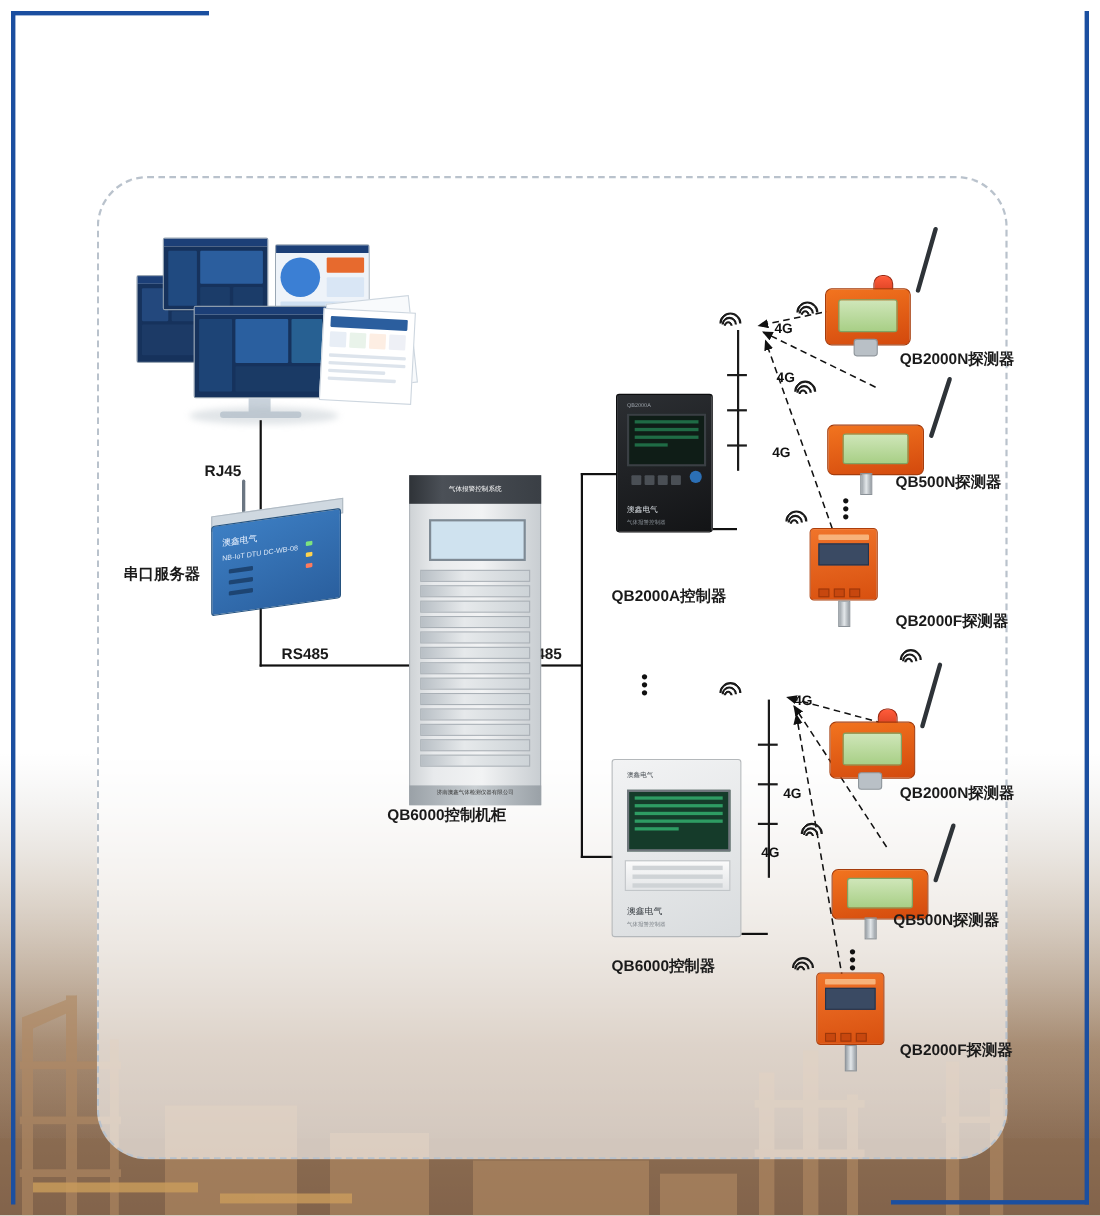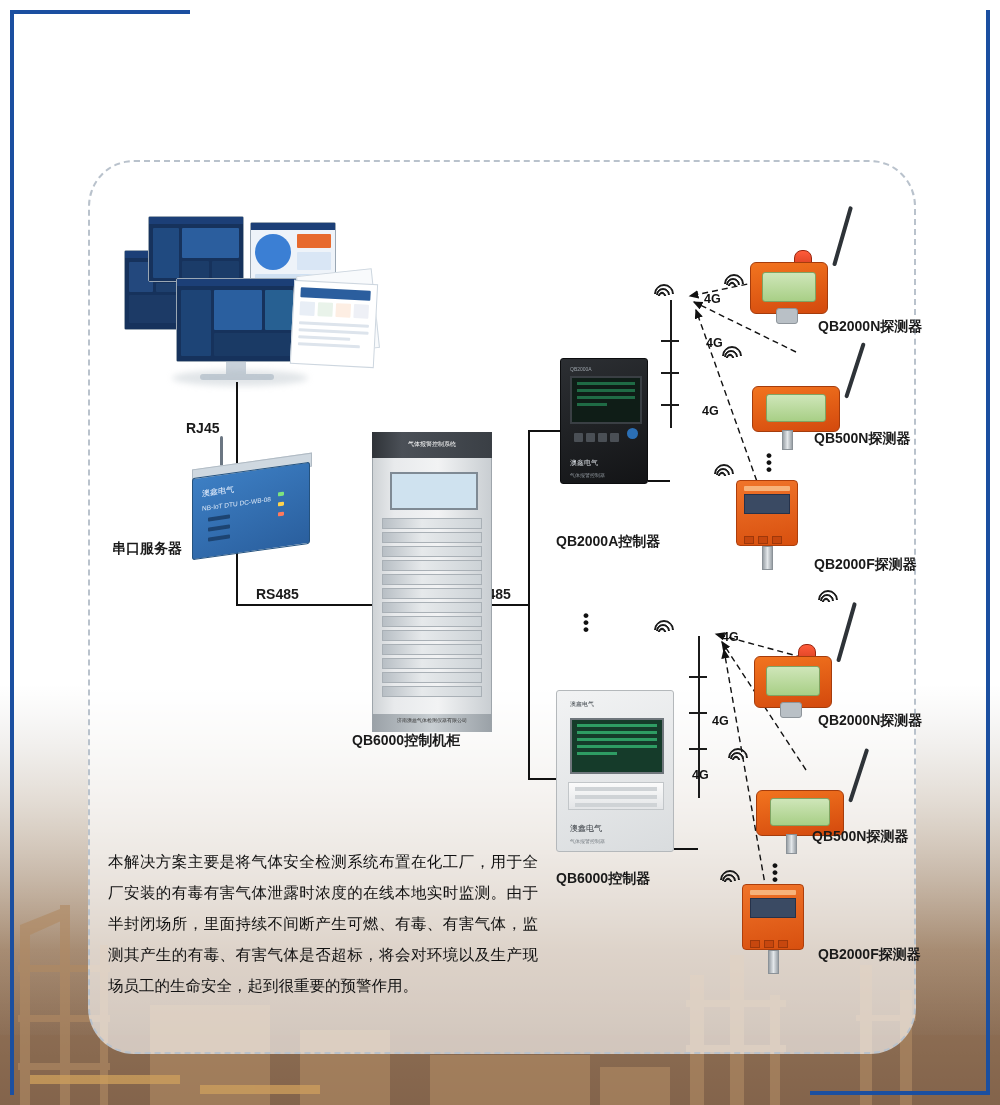--- a/index.html
+++ b/index.html
@@ -258,21 +258,21 @@
     <div class="dtu-face"></div>
     <div class="dtu-logo">澳鑫电气</div>
     <div class="dtu-txt">NB-IoT DTU  DC-WB-08</div>
     <div class="dtu-led" style="left:86px;top:22px;background:#7ee37e;"></div>
     <div class="dtu-led" style="left:86px;top:32px;background:#ffd34d;"></div>
     <div class="dtu-led" style="left:86px;top:42px;background:#ff7a5c;"></div>
     <div class="dtu-port" style="left:16px;top:46px;"></div>
     <div class="dtu-port" style="left:16px;top:56px;"></div>
     <div class="dtu-port" style="left:16px;top:66px;"></div>
   </div>
-  <div class="lbl b" style="left:112px;top:540px;">串口服务器</div>
+  <div class="lbl b" style="left:112px;top:513px;">串口服务器</div>
 
   <div id="cab">
     <div class="cab-body"></div>
     <div class="cab-head">
         <span>气体报警控制系统</span>
       </div>
     <div class="cab-screen"></div>
     <div class="cab-rows">
       <div class="cab-row"></div>
         <div class="cab-row"></div>
@@ -452,15 +452,14 @@
     <div class="wall-btns"><i></i><i></i><i></i></div>
   </div>
   <div class="det-tube" style="left:768px;top:950px;height:22px;"></div>
   <div class="sig" style="left:722px;top:868px;">
       <i></i>
       <i></i>
       <i></i>
     </div>
   <div class="lbl b" style="left:818px;top:946px;">QB2000F探测器</div>
 
-  <div id="para">本解决方案主要是将气体安全检测系统布置在化工厂，用于全厂安装的有毒有害气体泄露时浓度的在线本地实时监测。由于半封闭场所，里面持续不间断产生可燃、有毒、有害气体，监测其产生的有毒、有害气体是否超标，将会对环境以及生产现场员工的生命安全，起到很重要的预警作用。</div>
 
 </div>
 
 </body></html>

